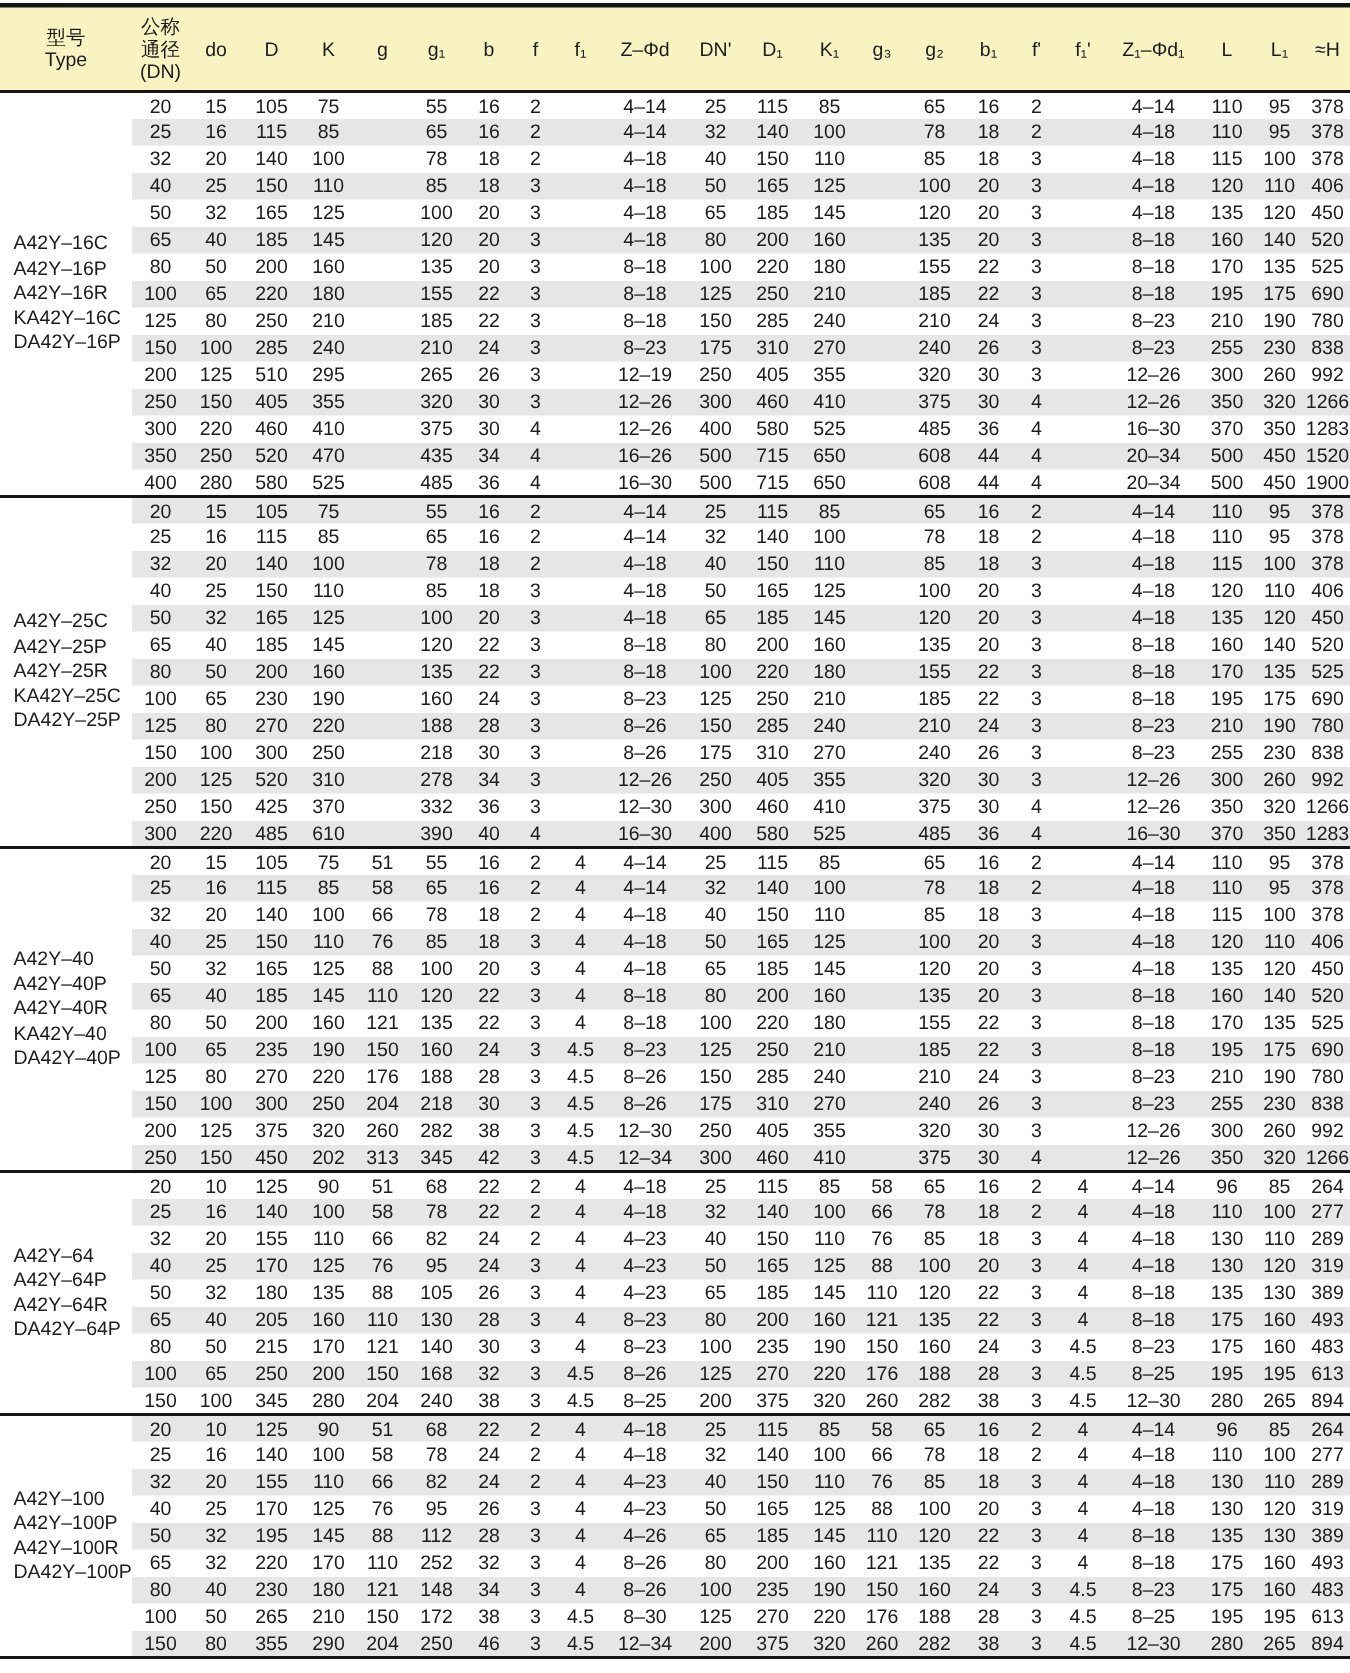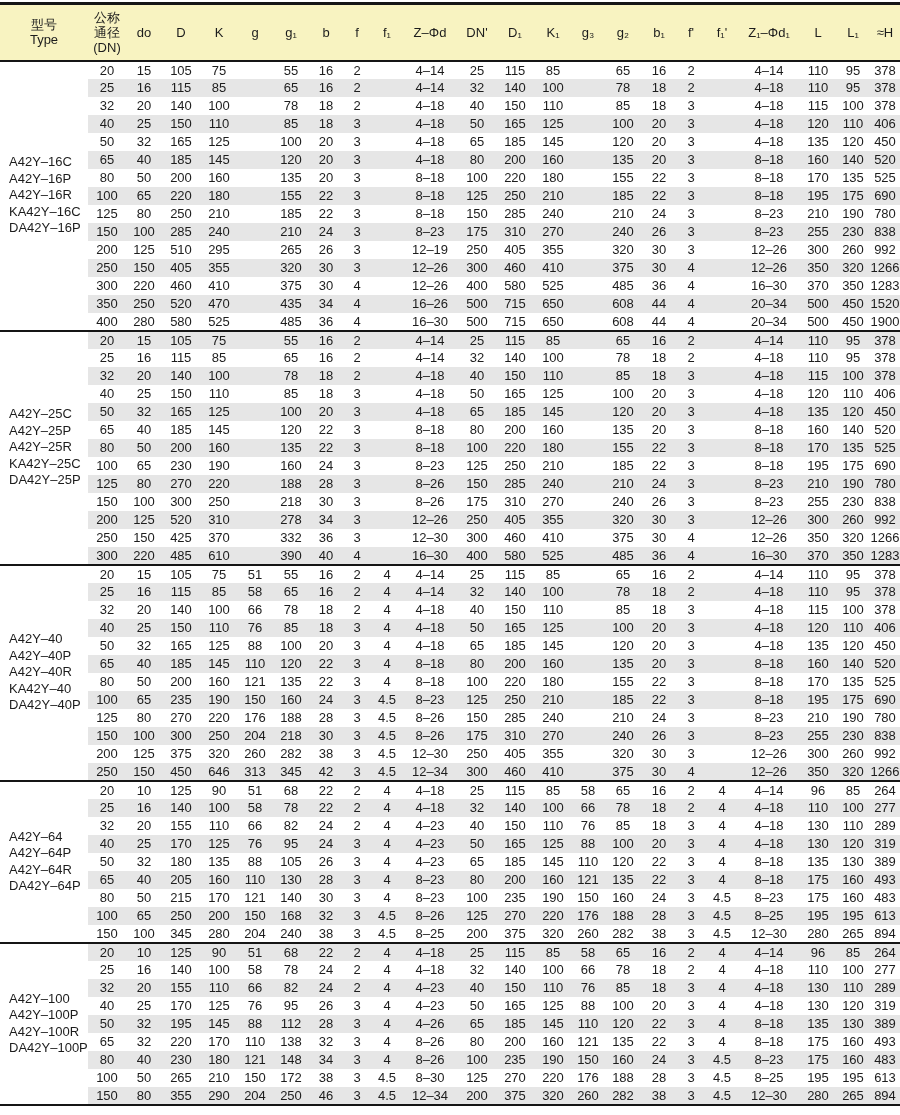--- a/index.html
+++ b/index.html
@@ -1115,21 +1115,21 @@
         <td></td>
         <td>12–26</td>
         <td>300</td>
         <td>260</td>
         <td>992</td>
       </tr>
       <tr class="stripe">
         <td>250</td>
         <td>150</td>
         <td>450</td>
-        <td>646</td>
+        <td>202</td>
         <td>313</td>
         <td>345</td>
         <td>42</td>
         <td>3</td>
         <td>4.5</td>
         <td>12–34</td>
         <td>300</td>
         <td>460</td>
         <td>410</td>
         <td></td>
@@ -1493,21 +1493,21 @@
         <td>135</td>
         <td>130</td>
         <td>389</td>
       </tr>
       <tr>
         <td>65</td>
         <td>32</td>
         <td>220</td>
         <td>170</td>
         <td>110</td>
-        <td>138</td>
+        <td>252</td>
         <td>32</td>
         <td>3</td>
         <td>4</td>
         <td>8–26</td>
         <td>80</td>
         <td>200</td>
         <td>160</td>
         <td>121</td>
         <td>135</td>
         <td>22</td>

